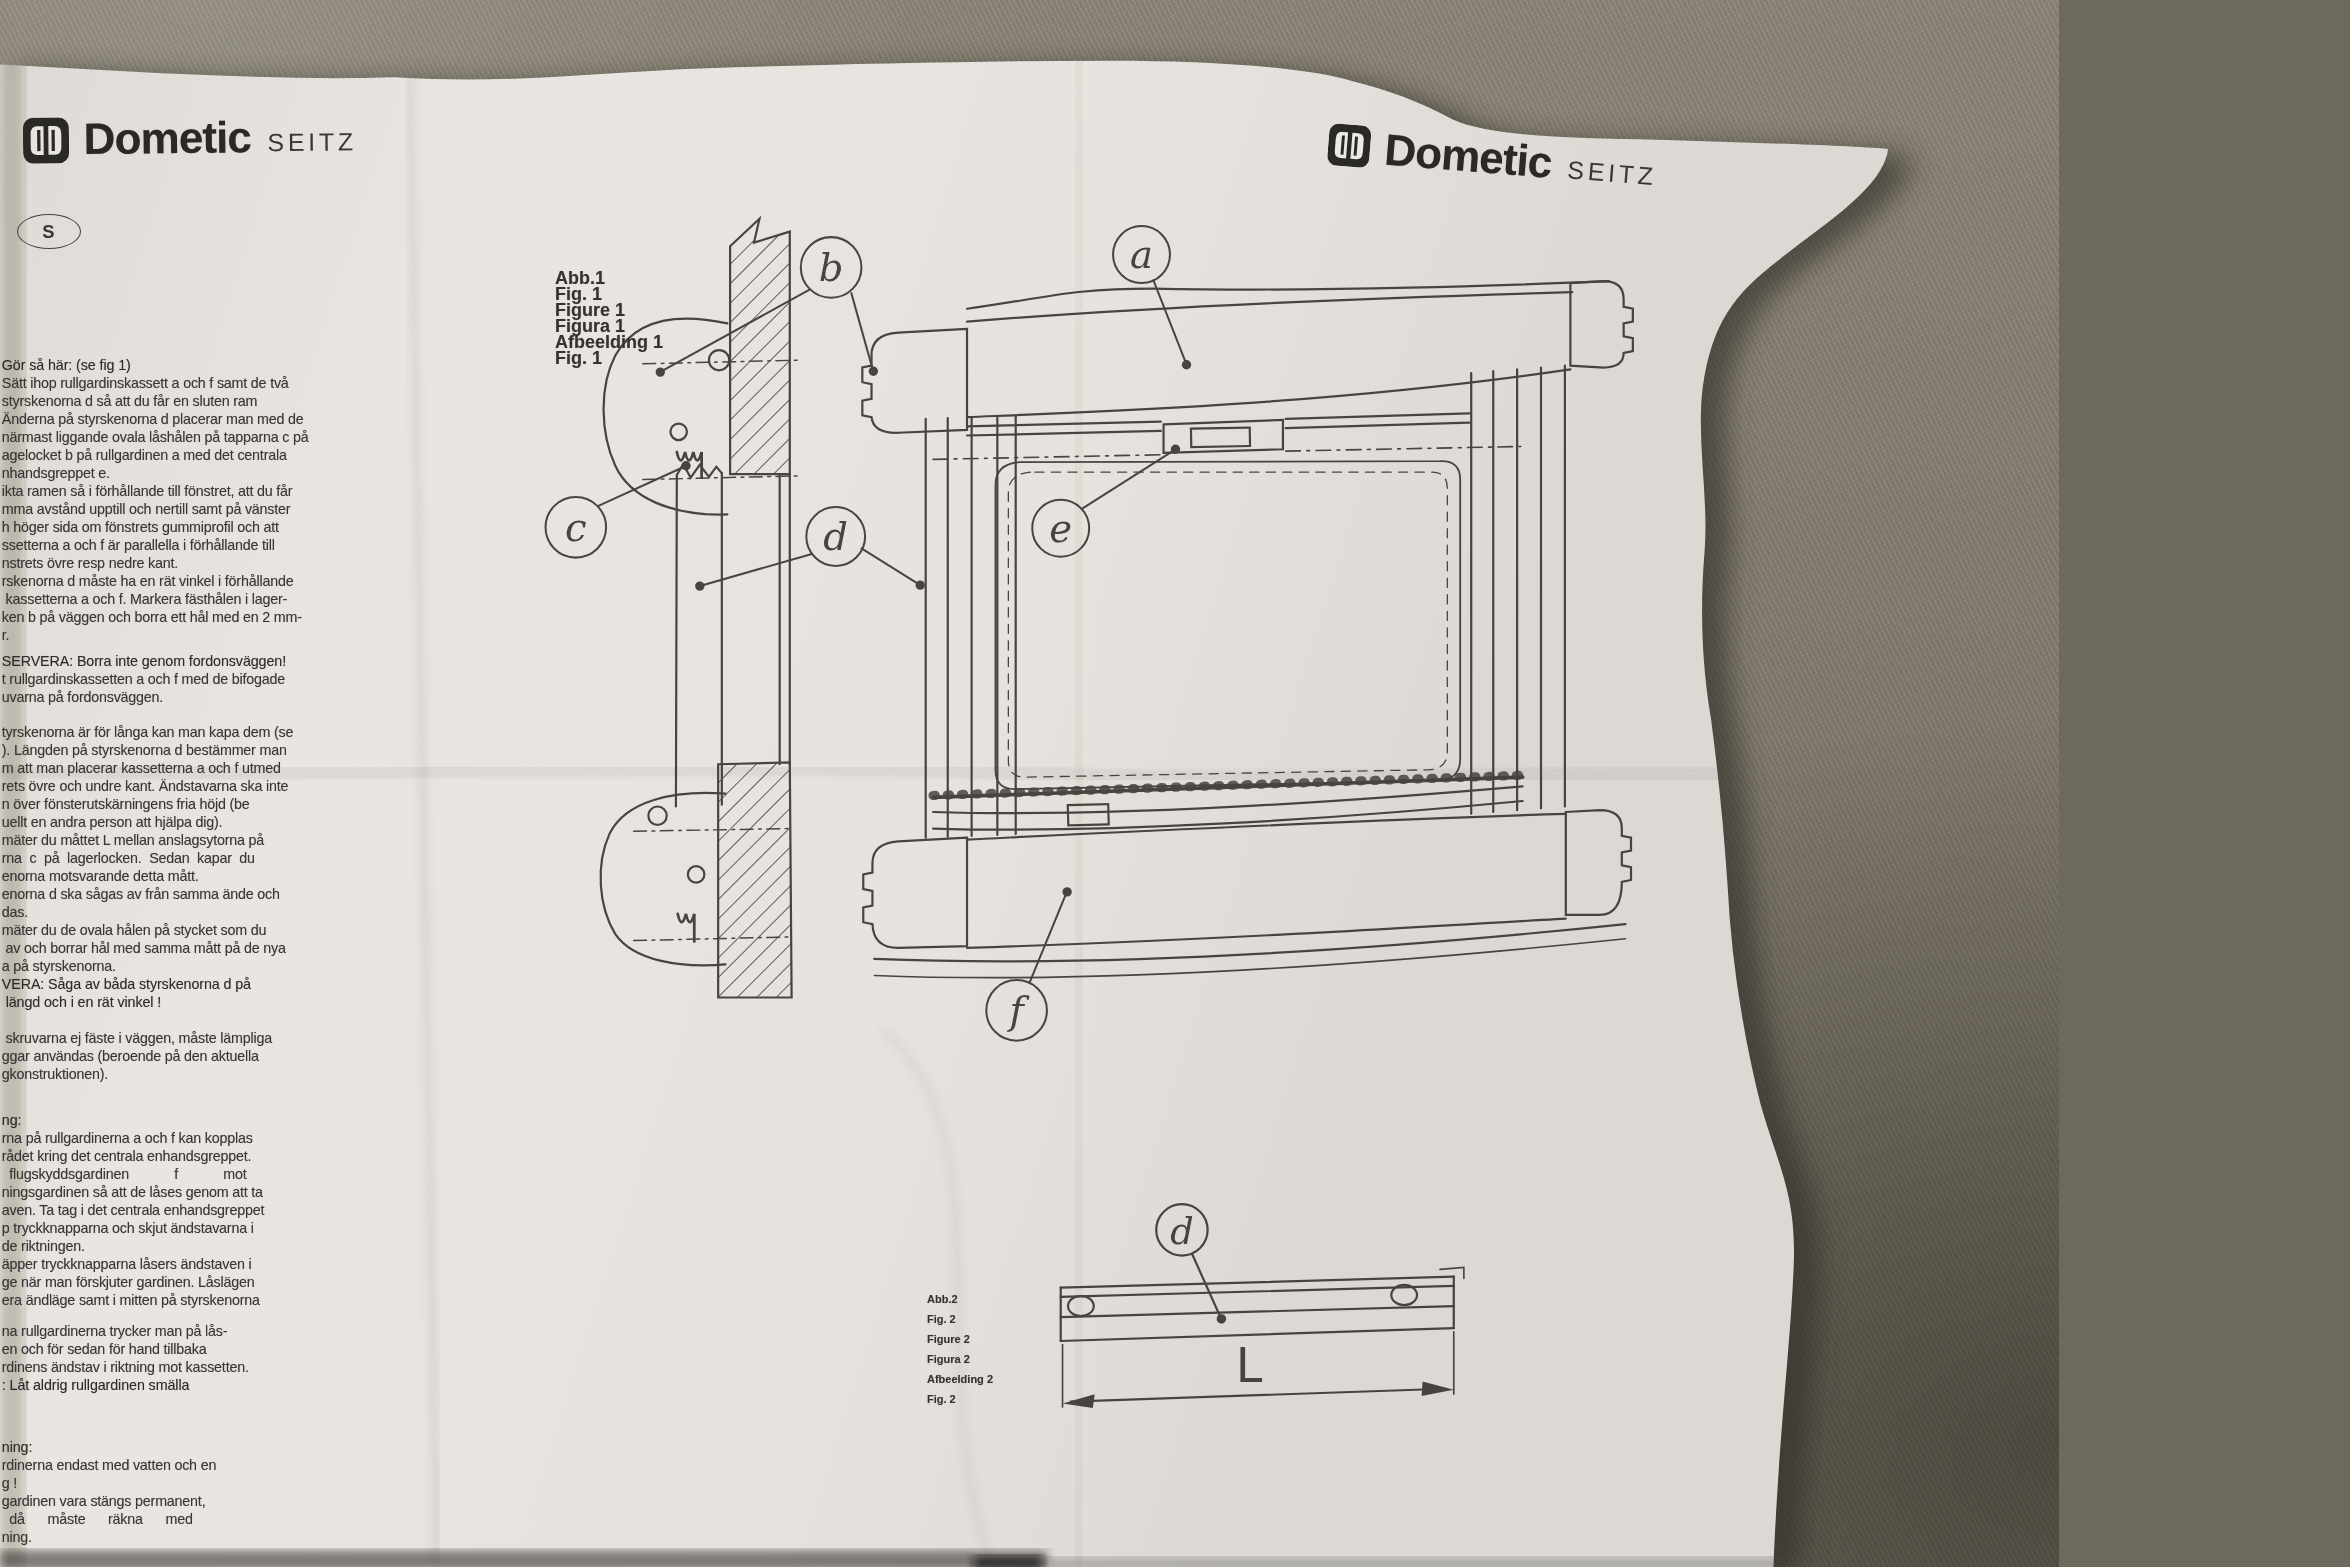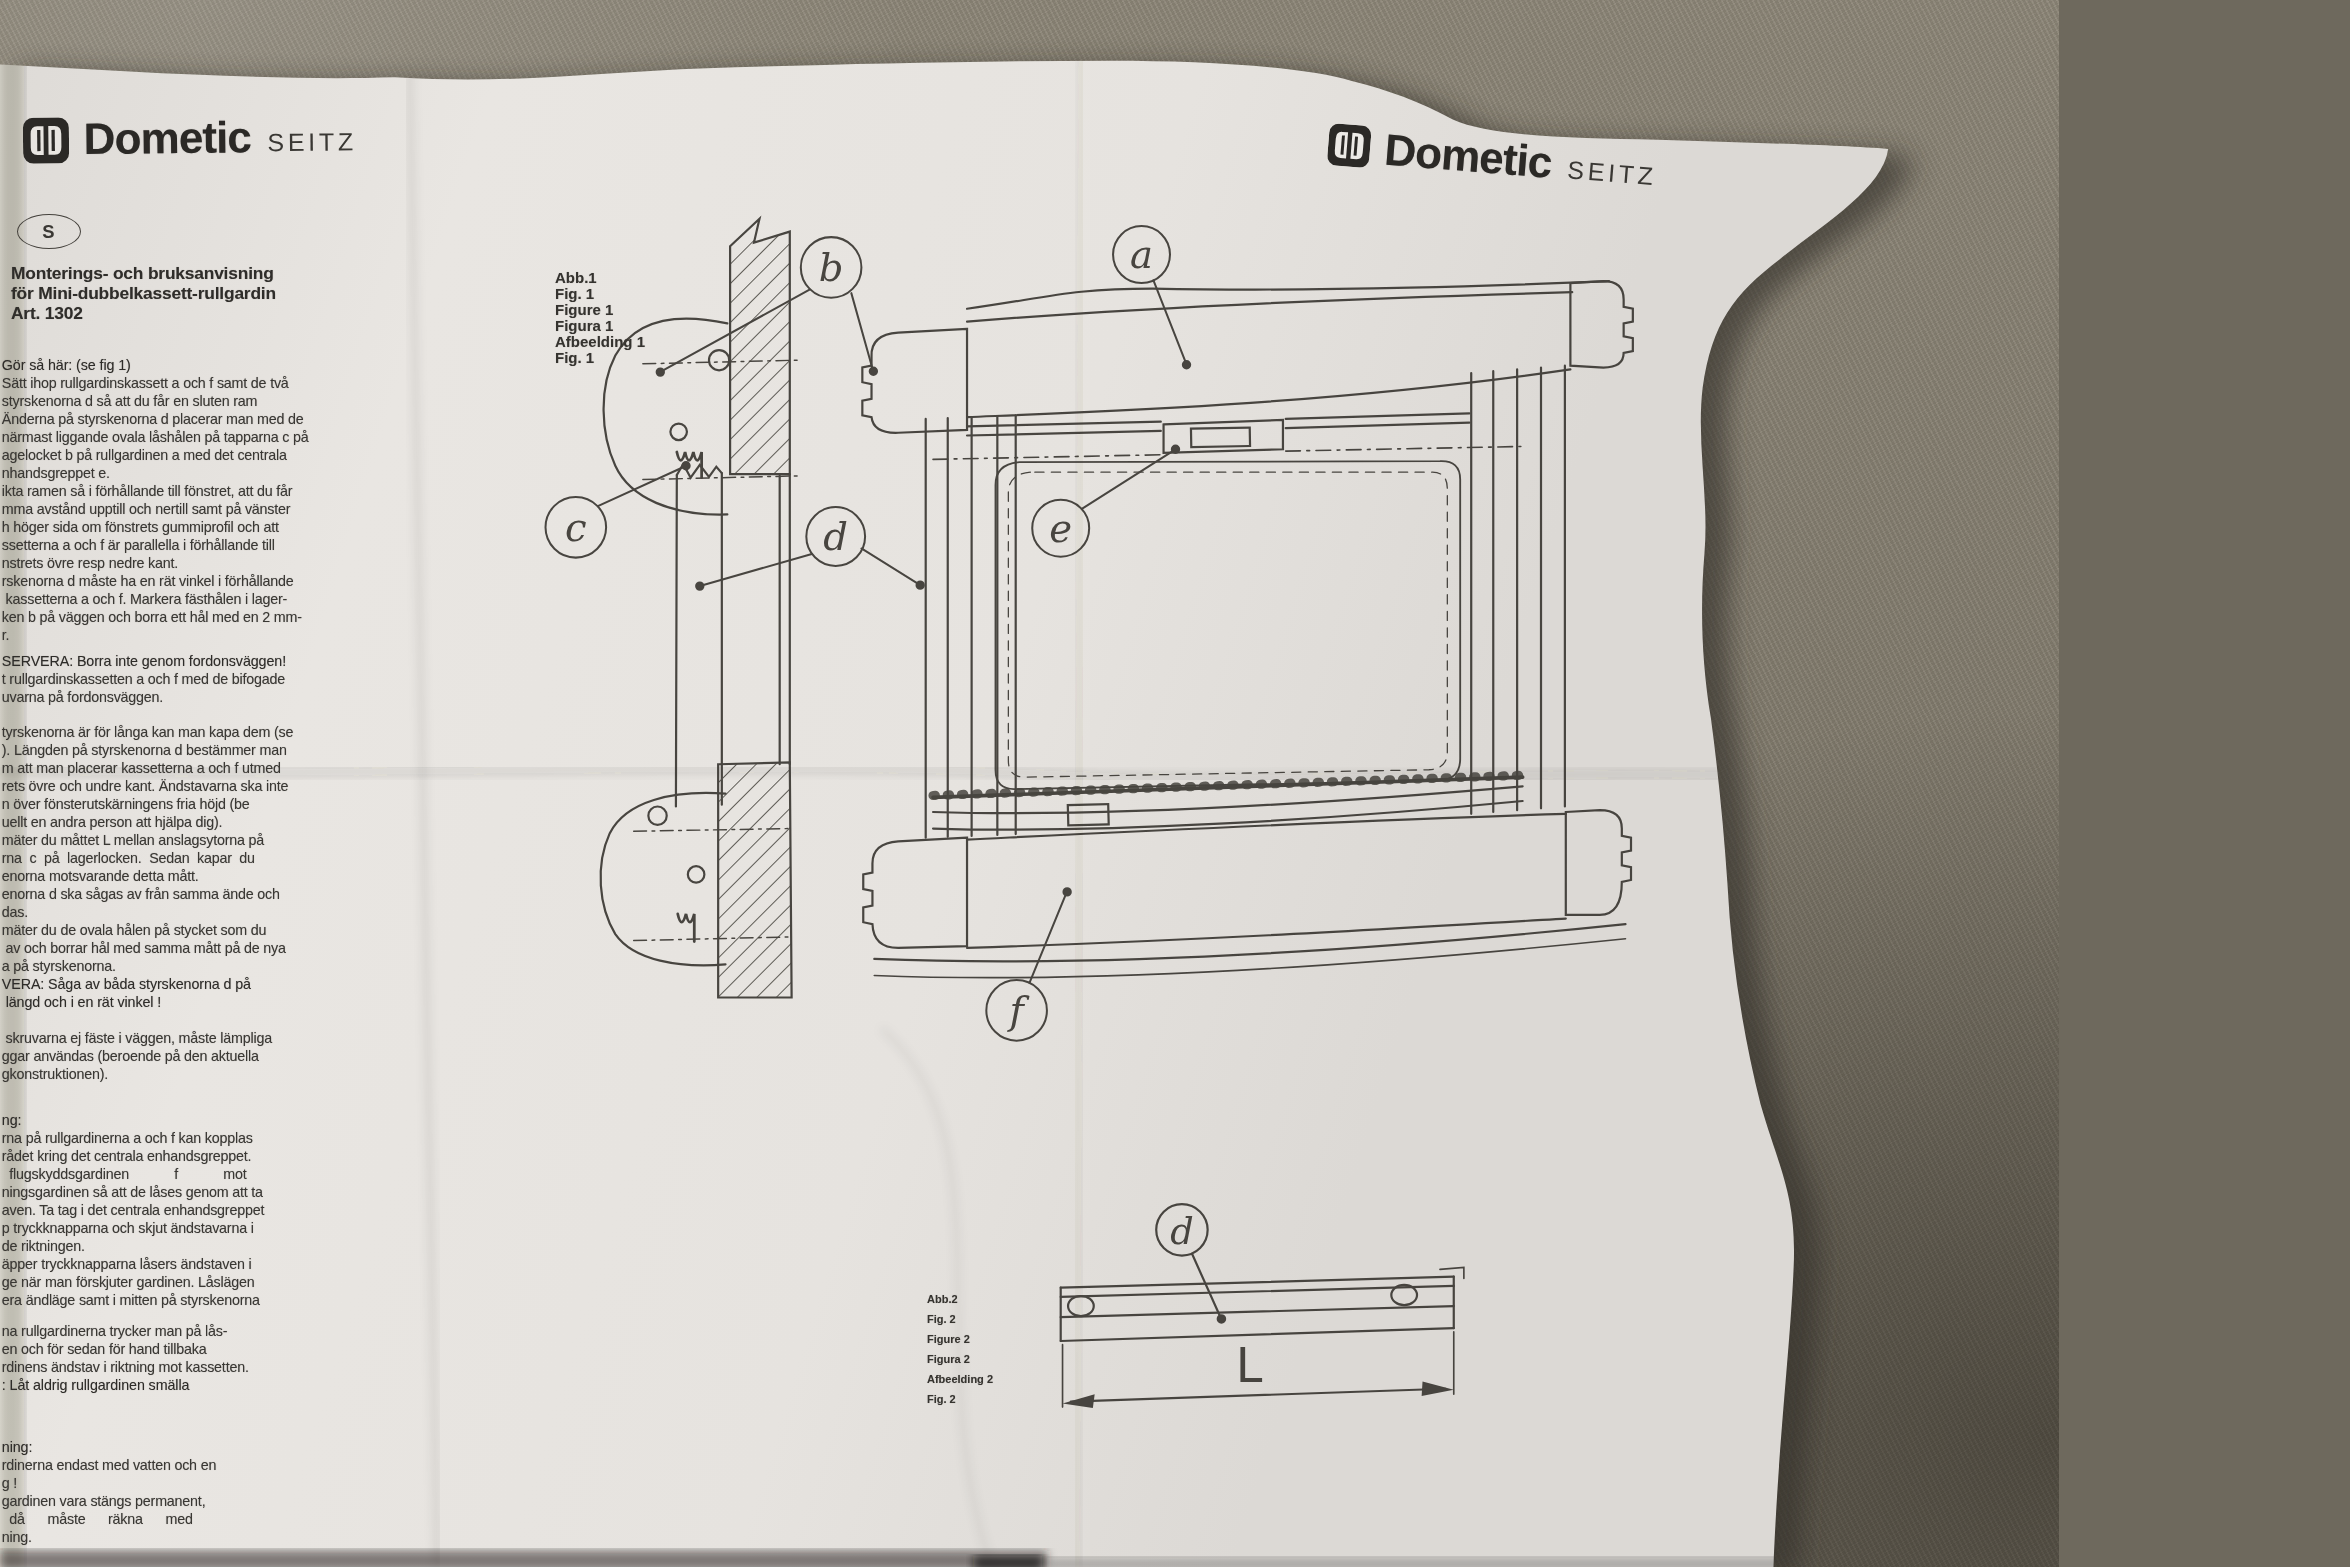--- a/index.html
+++ b/index.html
@@ -25,21 +25,21 @@
          text-shadow:0 0 0.9px rgba(40,38,34,.4);}
   .subbrand{font-size:25px;letter-spacing:3.7px;color:#3a3834;margin-left:16.5px;margin-top:13px;}
   .sbadge{position:absolute;left:16.5px;top:214px;width:62px;height:33px;border:1.8px solid #45423d;
           border-radius:50%;display:flex;align-items:center;justify-content:center;
           font-weight:bold;font-size:18.4px;color:#3a3834;}
   .title{position:absolute;left:11px;top:263px;}
   .title .tl{font-weight:bold;font-size:17.4px;line-height:20px;letter-spacing:-0.2px;color:#2f2d2a;
              white-space:pre;text-shadow:0 0 0.9px rgba(40,38,34,.35);}
   .figlab{position:absolute;font-weight:bold;color:#35332f;white-space:pre;
           text-shadow:0 0 0.9px rgba(40,38,34,.3);}
-  .figlab1{left:555px;top:270px;font-size:15px;line-height:16px;}
+  .figlab1{left:555px;top:270px;font-size:18px;line-height:16px;}
   .figlab2{left:927px;top:1289px;font-size:11px;line-height:20px;}
   .tblock{margin:0;}
 </style>
 </head>
 <body>
 
 <div class="stage">
 
   <div class="fabric"></div>
 
@@ -107,25 +107,20 @@
       <path d="M26.5,9 L26.5,39 L33,39 Q40,39 40,31 L40,17 Q40,9 33,9 Z" fill="#eceae6"></path>
       <path d="M16.5,13 L16.5,35" stroke="#2b2926" stroke-width="3.4" fill="none"></path>
       <path d="M31.5,13 L31.5,35" stroke="#2b2926" stroke-width="3.4" fill="none"></path>
     </svg>
     <span class="brand">Dometic</span>
     <span class="subbrand">SEITZ</span>
   </div>
 
   <div class="sbadge">S</div>
 
-  <div class="title">
-      <div class="tl">Monterings- och bruksanvisning</div>
-      <div class="tl">för Mini-dubbelkassett-rullgardin</div>
-      <div class="tl">Art. 1302</div>
-    </div>
 
   <div class="leftcol">
       <div class="tblock" style="margin-top: 13px;">
         <div class="tline b">Gör så här: (se fig 1)</div>
         <div class="tline">Sätt ihop rullgardinskassett a och f samt de två</div>
         <div class="tline">styrskenorna d så att du får en sluten ram</div>
         <div class="tline">Änderna på styrskenorna d placerar man med de</div>
         <div class="tline">närmast liggande ovala låshålen på tapparna c på</div>
         <div class="tline">agelocket b på rullgardinen a med det centrala</div>
         <div class="tline">nhandsgreppet e.</div>

